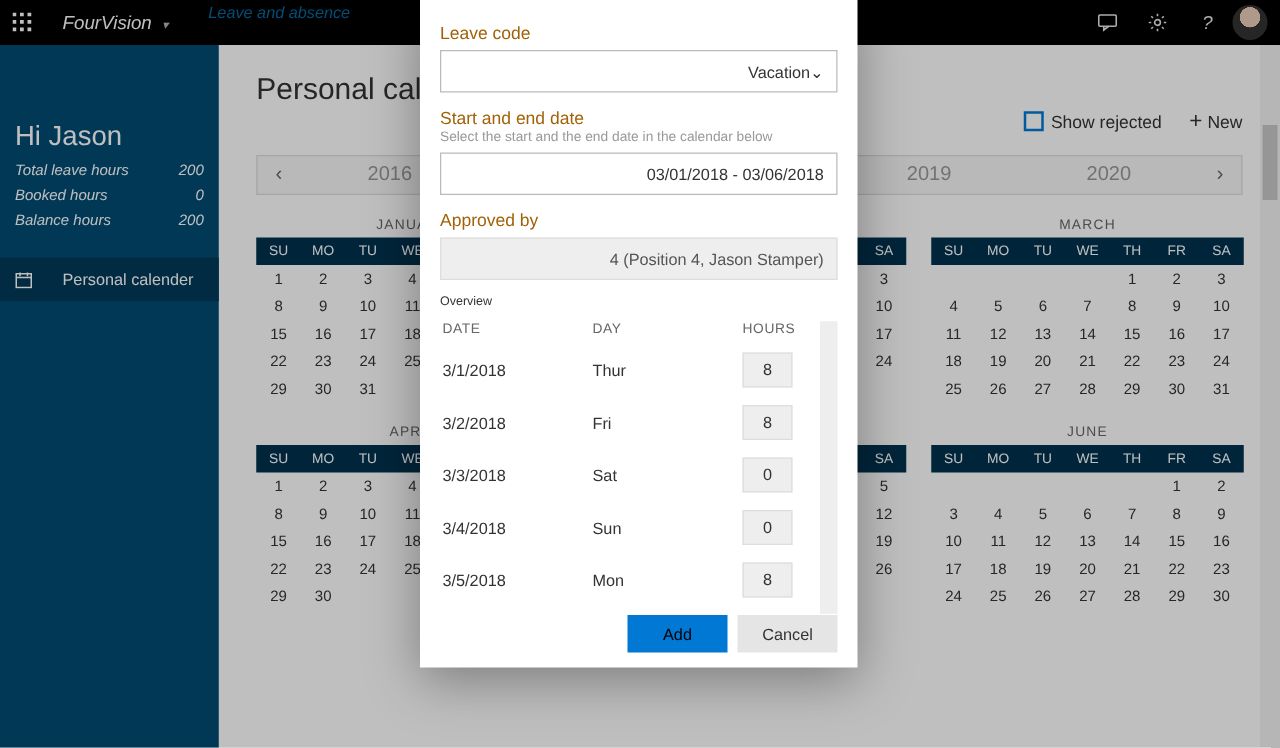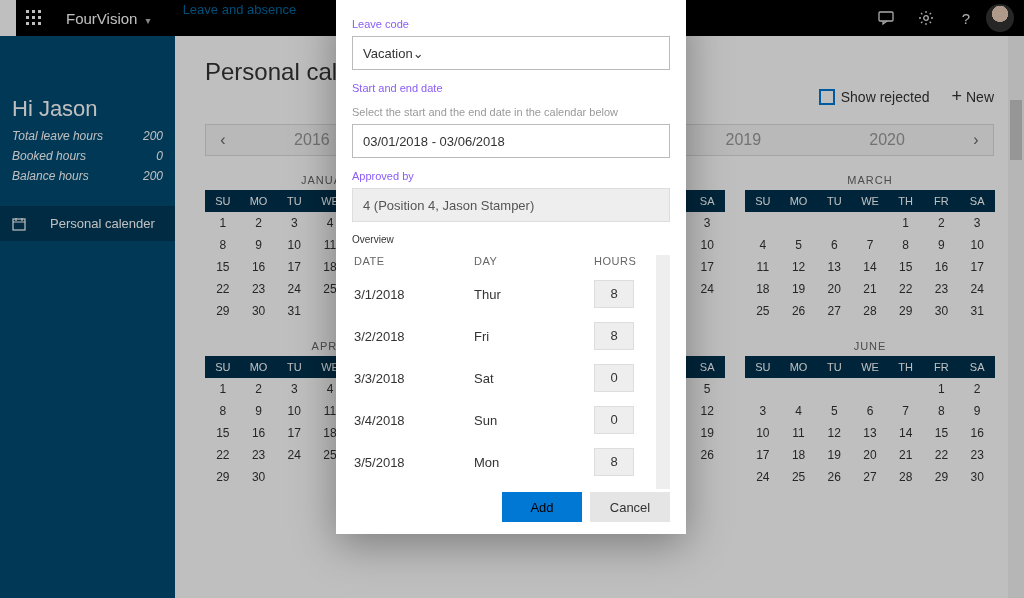--- a/index.html
+++ b/index.html
@@ -1,18 +1,18 @@
 <!DOCTYPE html>
 <html><head>
 <meta charset="utf-8">
 <style>
   * { box-sizing: border-box; margin: 0; padding: 0; font-family: "Segoe UI", Arial, sans-serif; }
   html, body { width: 1024px; height: 598px; overflow: hidden; background: #fff; }
   
-  .topbar { position: absolute; top:0; left:16px; right:0; height:36px; background:#000; display:flex; align-items:center; color:#fff; font-size:14px; }
+  .topbar { position: absolute; top:0; left:0; right:0; height:36px; background:#000; display:flex; align-items:center; color:#fff; font-size:14px;font-style:italic; }
   .waffle { width:36px; height:36px; display:flex; align-items:center; justify-content:center; }
   .brand { padding:0 14px; font-size:15px; }
   .chev-down { margin-left:4px; opacity:.7; font-size:10px; }
   .crumb { padding:0 18px; height:52px; line-height:36px; color:#0369a1; font-size:13px; }
   .topbar .spacer { flex:1; }
   .top-icon { width:40px; height:36px; display:flex; align-items:center; justify-content:center; opacity:.9; }
   .avatar { width:28px; height:28px; border-radius:50%; background: radial-gradient(circle at 50% 35%, #e8cdb8 0 35%, #333 36% 100%); margin-right:10px; }
   
   .sidebar { position:absolute; top:36px; left:0; bottom:0; width:175px; background:#004b73; color:#fff; padding-top:50px; }
   .greet { position:absolute; top:60px; left:12px; font-size:22px; font-weight:300; }
@@ -44,23 +44,23 @@
   .cal-row { display:grid; grid-template-columns: repeat(7, 1fr); }
   .cal-head { background:#00324e; color:#fff; font-size:11px; }
   .cal-head div { text-align:center; padding:5px 0; }
   .cal-body div { text-align:center; font-size:12px; color:#333; padding:4px 0; }
   .cal-body div.off { color:#bbb; }
   .cal-body div.hl { background:#107c10; color:#fff; }
   
   .dim { position:absolute; inset:0; background:rgba(0,0,0,0.25); }
   
   .modal { position:absolute; left:336px; top:0; width:350px; height:534px; background:#fff; box-shadow:0 10px 40px rgba(0,0,0,0.35); padding:14px 16px 12px; }
-  .m-label { font-size:11px; color:#8b5cf6; margin-top:4px; }
-  .m-sub { font-size:11px; color:#999; margin-top:12px; }
-  .m-field { margin-top:6px; height:34px; border:1px solid #bbb; display:flex; align-items:center; padding:0 10px; font-size:13px; color:#333; justify-content:flex-start; background:#fff; }
+  .m-label { font-size:14px; color:#a16207; margin-top:4px; }
+  .m-sub { font-size:11px; color:#999; margin-top:2px; }
+  .m-field { margin-top:6px; height:34px; border:1px solid #bbb; display:flex; align-items:center; padding:0 10px; font-size:13px; color:#333; justify-content:flex-end; background:#fff; }
   .m-field.ro { background:#eee; border-color:#ddd; color:#555; }
   .m-section { margin-top:12px; font-size:10px; color:#333; }
   .ov { margin-top:10px; border-right:14px solid #eee; position:relative; height:234px; overflow:hidden; }
   .ov-scroll-thumb { position:absolute; right:-14px; top:8px; width:12px; height:170px; background:#ccc; }
   .ov-head, .ov-row { display:grid; grid-template-columns: 1fr 1fr 60px; align-items:center; padding:0 2px; }
   .ov-head { font-size:11px; color:#666; letter-spacing:.5px; padding-bottom:6px; }
   .ov-row { height:42px; font-size:13px; color:#333; }
   .hours-box { width:40px; height:28px; background:#eee; border:1px solid #ddd; text-align:center; line-height:26px; font-size:13px; }
   .m-actions { position:absolute; bottom:12px; right:16px; display:flex; gap:8px; }
   .btn { width:80px; height:30px; font-size:13px; border:none; cursor:pointer; }

